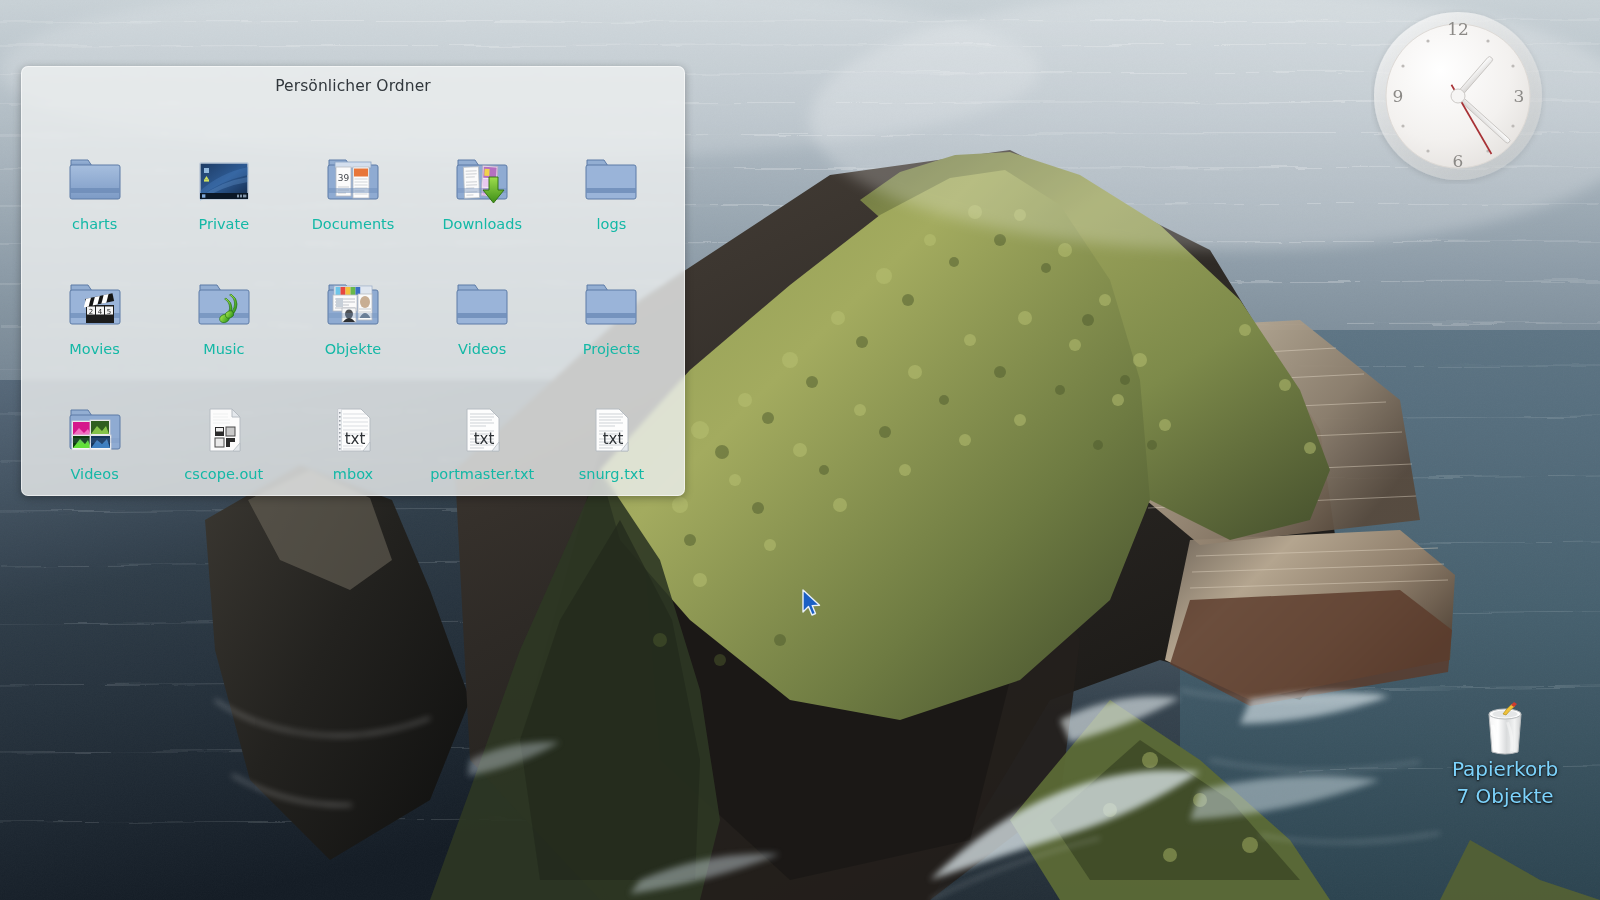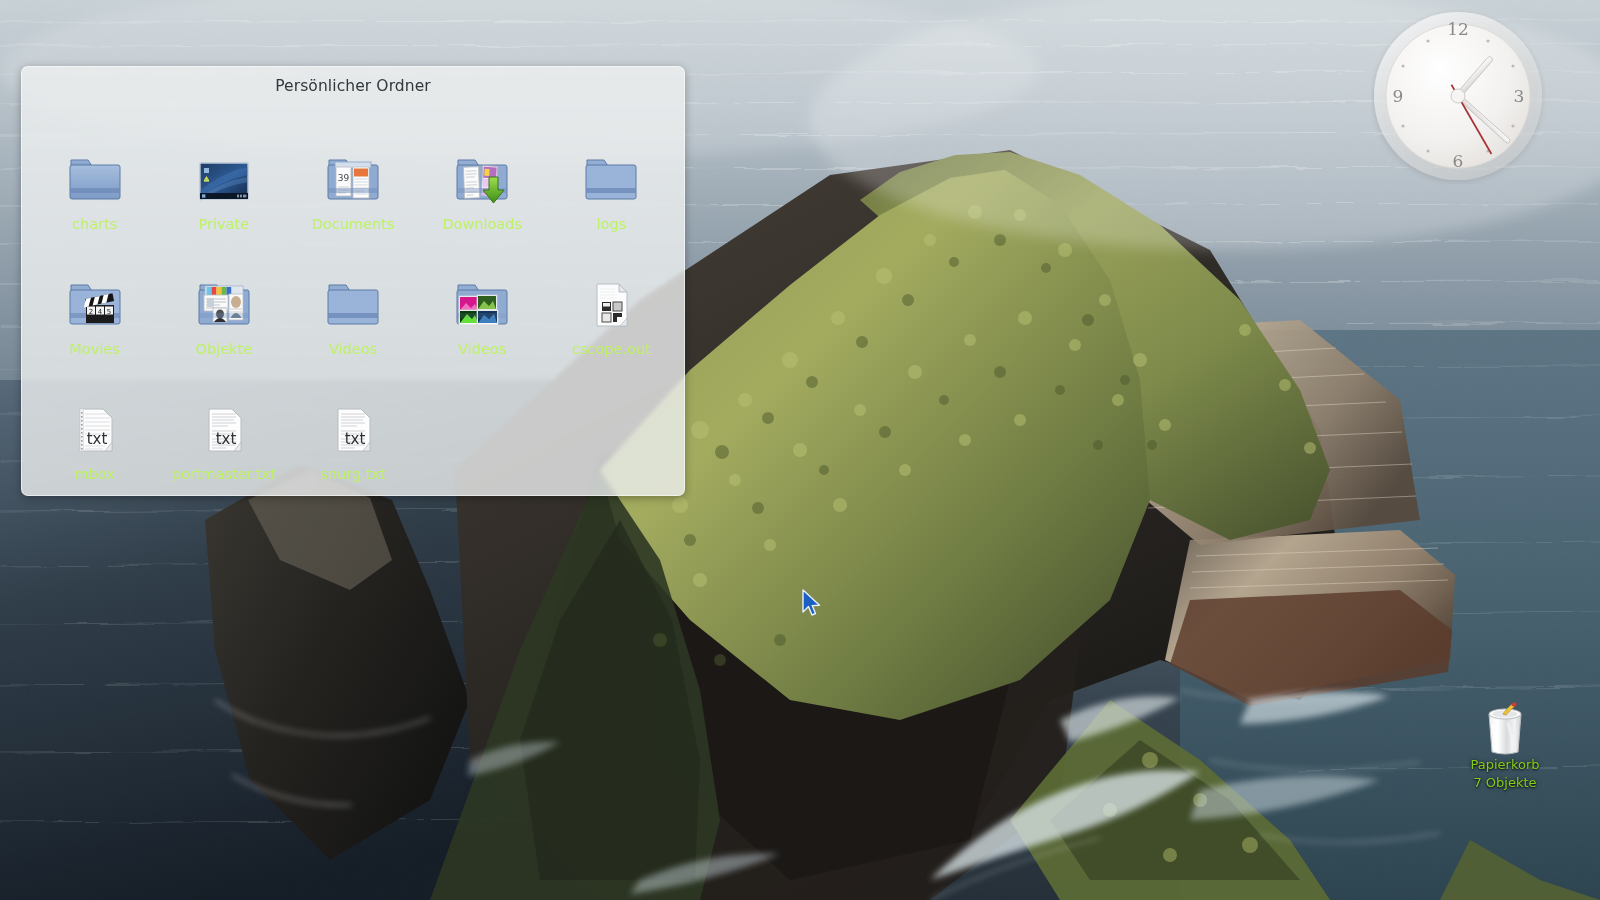--- a/index.html
+++ b/index.html
@@ -44,21 +44,21 @@
     display:flex; flex-direction:column;
     align-items:center; justify-content:flex-end;
     padding-top:4px;
     cursor:default;
   }
   .grid-cell .ico { width:62px; height:58px; position:relative; }
   .grid-cell .ico svg { width:100%; height:100%; display:block; }
   .grid-cell .lbl {
     margin-top:7px;
     font-size:14.5px;
-    color:#bef264;
+    color:#14b8a6;
     text-align:center;
     white-space:nowrap;
   }
 
   
   .clock-widget {
     position:absolute;
     left:1371px; top:9px;
     width:175px; height:175px;
   }
@@ -67,21 +67,21 @@
   
   .trash {
     position:absolute;
     left:1444px; top:700px;
     width:122px;
     display:flex; flex-direction:column; align-items:center;
   }
   .trash .ico { width:52px; height:56px; }
   .trash .ico svg { width:100%; height:100%; display:block; }
   .trash .t-line {
-    font-size:13px; color:#84cc16;
+    font-size:20px; color:#7dd3fc;
     text-shadow:0 1px 2px rgba(0,0,0,0.85), 0 0 4px rgba(0,0,0,0.6);
     text-align:right; white-space:nowrap;
     line-height:1.35;
   }
 
   
   .cursor {
     position:absolute; left:801px; top:589px;
     width:22px; height:28px;
     pointer-events:none;
@@ -484,20 +484,42 @@
                   <path d="M10 0 l5 0 l-4 8 l-5 0 z"></path>
                   <path d="M19 0 l5 0 l-4 8 l-5 0 z"></path>
                 </g>
             </g>
           </g>
         </svg>
       </span>
       <span class="lbl">Movies</span>
     </div>
 
+    <div class="grid-cell">
+      <span class="ico">
+        <svg viewBox="0 0 62 58">
+            <defs>
+          <linearGradient id="ntG" x1="0" y1="0" x2="1" y2="1">
+                <stop offset="0" stop-color="#b4ef54"></stop>
+                <stop offset="1" stop-color="#208c14"></stop>
+              </linearGradient>
+            </defs>
+          <path d="M7 9 h17 l4 6 h-21 z" fill="#93aed2" stroke="#5d7ba6" stroke-width="1"></path>
+          <rect x="6" y="14" width="50" height="34" rx="2" fill="#9ab4d9" stroke="#5d7ba6" stroke-width="1"></rect>
+          <rect x="6" y="37" width="50" height="5" fill="#6e8db9" opacity="0.7"></rect>
+          <g fill="url(#ntG)" stroke="#1d6b10" stroke-width="0.6">
+            <path d="M38 18 q6 4 6 10 q0 5 -3 9 l-2.4 -1 q3 -4 3 -8 q0 -6 -5 -9 z"></path>
+            <path d="M33 22 q6 4 6 10 q0 5 -3 9 l-2.4 -1 q3 -4 3 -8 q0 -6 -5 -9 z"></path>
+            <ellipse cx="31.5" cy="42.5" rx="5" ry="4" transform="rotate(-22 31.5 42.5)"></ellipse>
+            <ellipse cx="36.5" cy="38.5" rx="4.2" ry="3.4" transform="rotate(-22 36.5 38.5)"></ellipse>
+          </g>
+        </svg>
+      </span>
+      <span class="lbl">Music</span>
+    </div>
 
     <div class="grid-cell">
       <span class="ico">
         <svg viewBox="0 0 62 58">
           <path d="M7 9 h17 l4 6 h-21 z" fill="#93aed2" stroke="#5d7ba6" stroke-width="1"></path>
           <rect x="6" y="14" width="50" height="34" rx="2" fill="#8fabd2" stroke="#5d7ba6" stroke-width="1"></rect>
           <rect x="12" y="10" width="38" height="10" fill="#e9eef5" stroke="#9fb0c8" stroke-width="0.8"></rect>
           <g>
             <rect x="13.5" y="11" width="5" height="8" fill="#6ec5e8"></rect>
               <rect x="18.5" y="11" width="5" height="8" fill="#e8473f"></rect>
@@ -534,20 +556,30 @@
       <span class="ico">
         <svg viewBox="0 0 62 58">
           <path d="M7 9 h17 l4 6 h-21 z" fill="#93aed2" stroke="#5d7ba6" stroke-width="1"></path>
           <rect x="6" y="14" width="50" height="34" rx="2" fill="#9ab4d9" stroke="#5d7ba6" stroke-width="1"></rect>
           <rect x="6" y="37" width="50" height="5" fill="#6e8db9" opacity="0.85"></rect>
         </svg>
       </span>
       <span class="lbl">Videos</span>
     </div>
 
+    <div class="grid-cell">
+      <span class="ico">
+        <svg viewBox="0 0 62 58">
+          <path d="M7 9 h17 l4 6 h-21 z" fill="#93aed2" stroke="#5d7ba6" stroke-width="1"></path>
+          <rect x="6" y="14" width="50" height="34" rx="2" fill="#9ab4d9" stroke="#5d7ba6" stroke-width="1"></rect>
+          <rect x="6" y="37" width="50" height="5" fill="#6e8db9" opacity="0.85"></rect>
+        </svg>
+      </span>
+      <span class="lbl">Projects</span>
+    </div>
 
     <div class="grid-cell">
       <span class="ico">
         <svg viewBox="0 0 62 58">
           <path d="M7 9 h17 l4 6 h-21 z" fill="#93aed2" stroke="#5d7ba6" stroke-width="1"></path>
           <rect x="6" y="14" width="50" height="34" rx="2" fill="#8fabd2" stroke="#5d7ba6" stroke-width="1"></rect>
           <g>
             <rect x="8" y="20" width="20" height="16" fill="#f7f7f7" stroke="#cfd3d8" stroke-width="0.8"></rect>
             <rect x="9" y="21" width="18" height="13" fill="#d5178c"></rect>
             <path d="M9 34 l6 -7 l5 5 l4 -4 l3 6 z" fill="#ef6fc0"></path>

